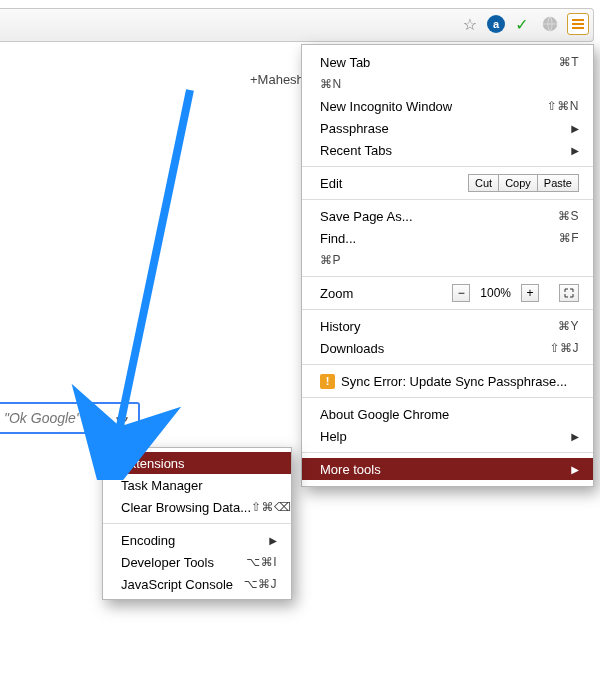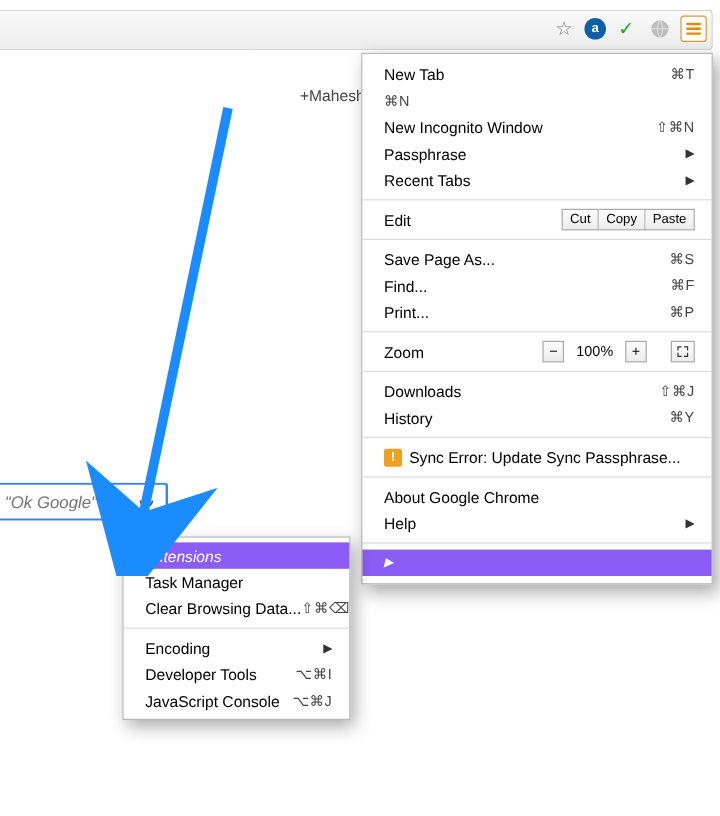--- a/index.html
+++ b/index.html
@@ -17,21 +17,21 @@
   
   .mahesh { position:absolute; top:72px; left:250px; color:#444; font-size:13px;}
   
   .searchbox { position:absolute; top:402px; left:0; width:140px; height:32px; background:#fff; border:2px solid #3b82f6; border-left:none; border-radius:0 3px 3px 0; display:flex; align-items:center; }
   .searchbox input { border:none; flex:1; font-size:14px; color:#999; font-style:italic; padding-left:4px; outline:none; width: 90px;}
   .searchbox .mic { width:20px; height:20px; margin-right:6px; display:flex; align-items:center; justify-content:center; }
 
   .menu { position:absolute; background:#fff; border:1px solid #b8b8b8; box-shadow: 4px 6px 14px rgba(0,0,0,.35); }
   .main-menu { top:44px; right:6px; width:293px; }
   .row { display:flex; align-items:center; height:22px; padding: 0 14px 0 18px; white-space:nowrap; cursor: default;}
-  .row.sel { background:#8b5cf6; color:#fff;font-style:italic; }
+  .row.sel { background:#7f1d1d; color:#fff; }
   .row .lab { flex:1; }
   .row .sc { color:#444; font-size:12px; letter-spacing: .5px; }
   .row .tri { font-size:10px; color:#333; }
   .row.sel .tri { color:#fff; }
   hr { border:none; border-top:1px solid #dcdcdc; margin:5px 0; }
   .btns { display:flex; gap:0; }
   .btns button { background:linear-gradient(#fdfdfd,#ececec); border:1px solid #a8a8a8; height:18px; font-size:11px; padding:0 6px; cursor:pointer; }
   .btns button + button { border-left:none;}
   .zoomb { display:flex; align-items:center; gap:6px;}
   .zoomb .bx { border:1px solid #a8a8a8; background:linear-gradient(#fdfdfd,#ececec); height:18px; min-width:18px; display:flex; align-items:center; justify-content:center; font-size:12px; padding:0 4px;}
@@ -110,62 +110,62 @@
   <hr>
   <div class="row">
       <span class="lab">Save Page As...</span>
       <span class="sc">⌘S</span>
     </div>
   <div class="row">
       <span class="lab">Find...</span>
       <span class="sc">⌘F</span>
     </div>
   <div class="row">
-      <span class="lab">Print...</span>
       <span class="sc">⌘P</span>
     </div>
   <hr>
   <div class="row">
       <span class="lab">Zoom</span>
     <span class="zoomb">
       <span class="bx">−</span>
       <span class="bx" style="border:none;background:none">100%</span>
       <span class="bx">+</span>
       <span style="width:8px"></span>
       <span class="bx">
           <svg width="10" height="10" viewBox="0 0 10 10">
             <path d="M1 4V1h3M9 6v3H6M6 1h3v3M4 9H1V6" stroke="#333" stroke-width="1" fill="none"></path>
           </svg>
         </span>
     </span>
   </div>
   <hr>
   <div class="row">
+      <span class="lab">History</span>
+      <span class="sc">⌘Y</span>
+    </div>
+  <div class="row">
       <span class="lab">Downloads</span>
       <span class="sc">⇧⌘J</span>
     </div>
-  <div class="row">
-      <span class="lab">History</span>
-      <span class="sc">⌘Y</span>
-    </div>
   <hr>
   <div class="row">
       <span class="warn-ico">!</span>
       <span class="lab">Sync Error: Update Sync Passphrase...</span>
     </div>
   <hr>
   <div class="row">
       <span class="lab">About Google Chrome</span>
     </div>
   <div class="row">
       <span class="lab">Help</span>
       <span class="tri">▶</span>
     </div>
   <hr>
   <div class="row sel">
+      <span class="lab">More tools</span>
       <span class="tri">▶</span>
     </div>
   <div style="height:6px"></div>
 </div>
 
 <div class="menu sub-menu">
   <div class="row sel">
       <span class="lab">Extensions</span>
     </div>
   <div class="row">

